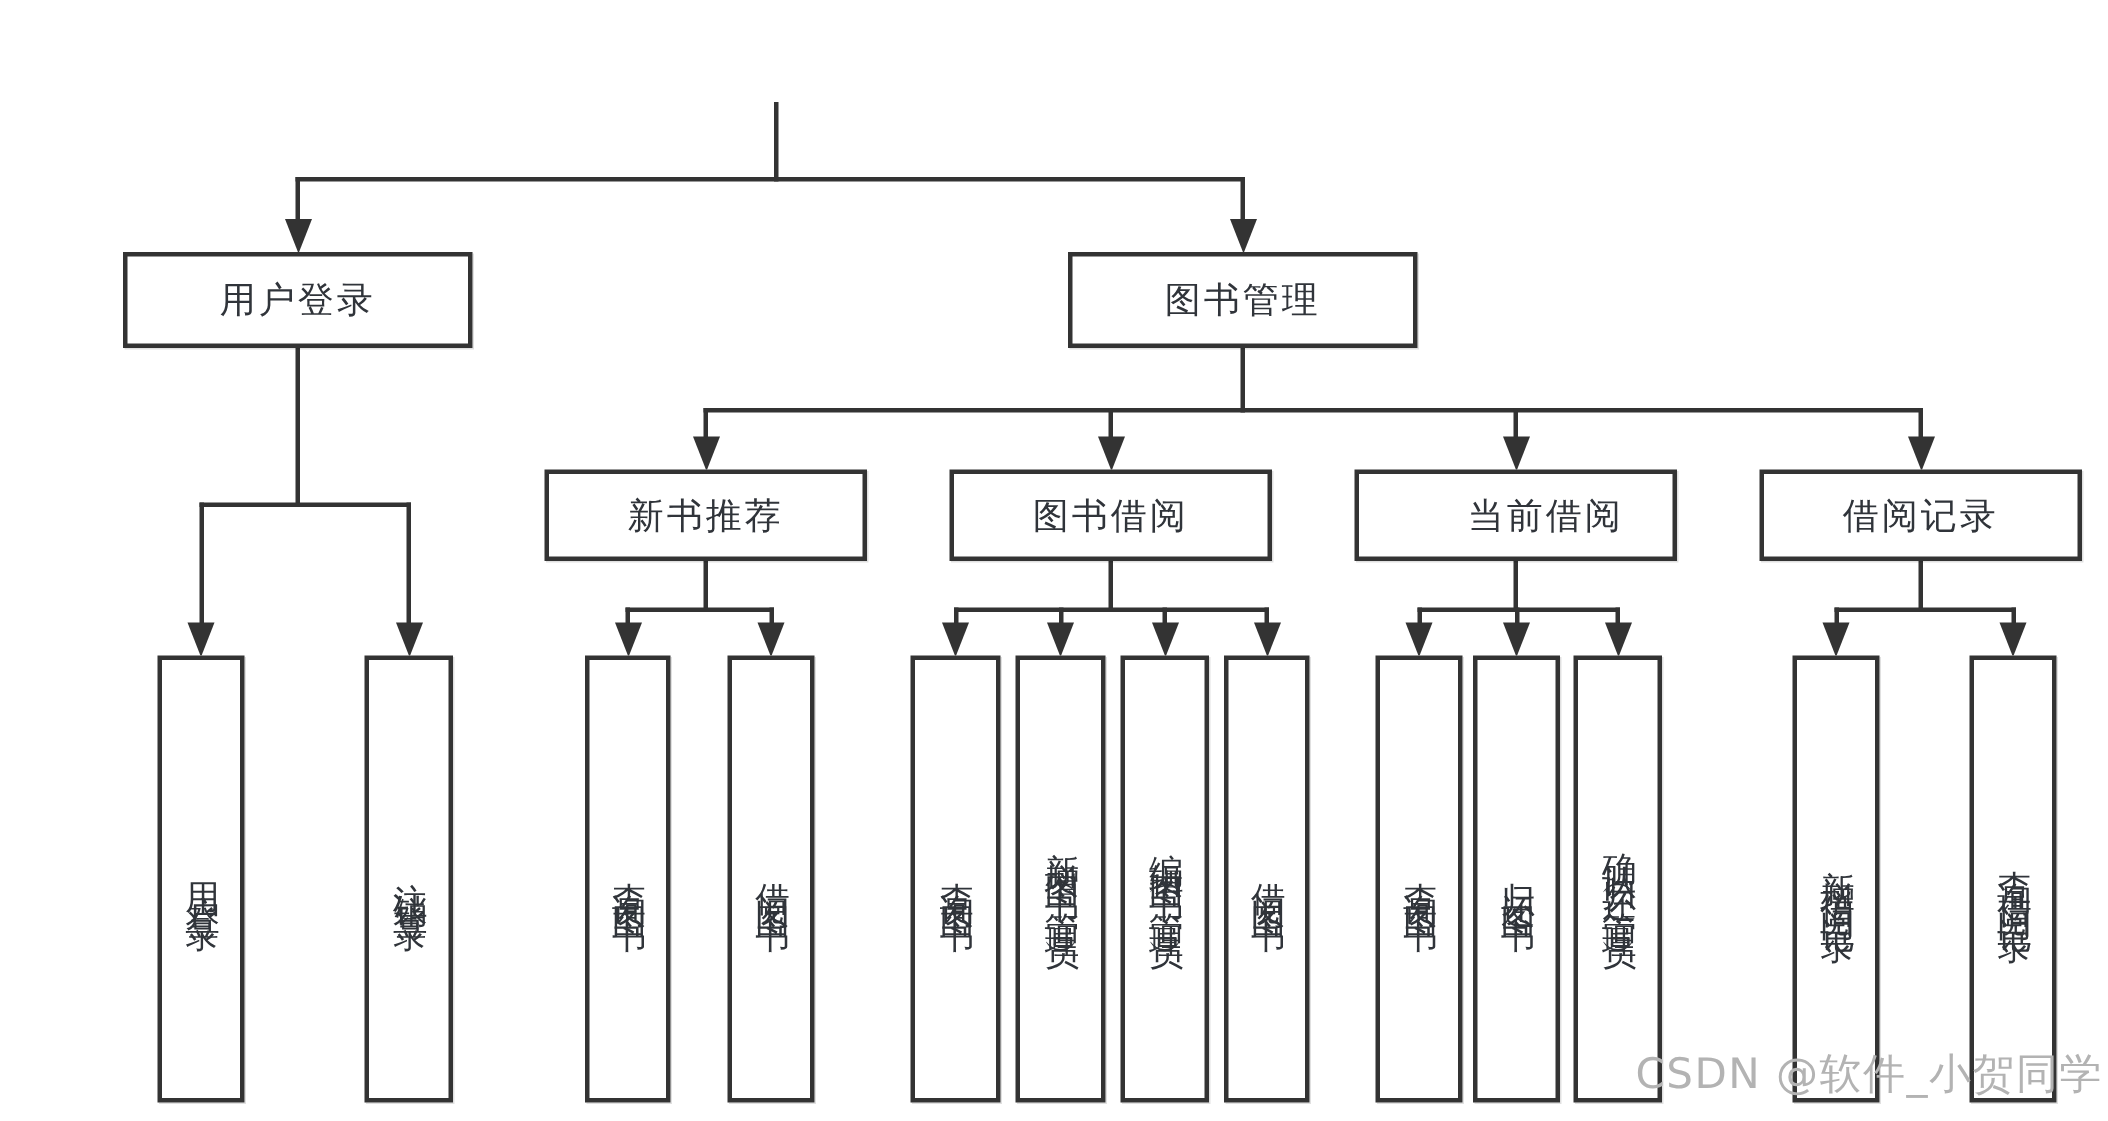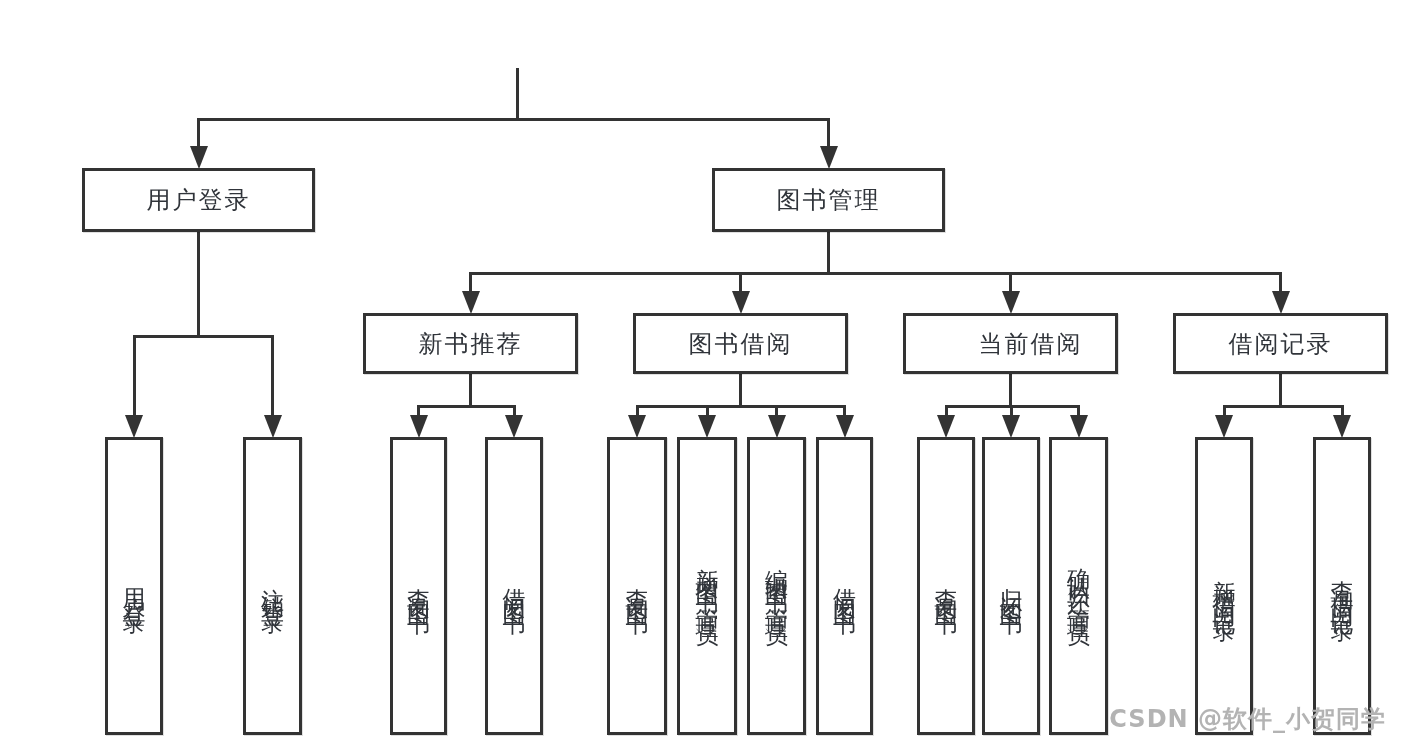--- a/index.html
+++ b/index.html
@@ -31,27 +31,26 @@
   }
   .vline,.hline{position:absolute;background:var(--line,#333);z-index:1;}
   .arrow{
     position:absolute;width:0;height:0;z-index:1;
     border-left:9px solid transparent;
     border-right:9px solid transparent;
     border-top:23px solid var(--line,#333);
   }
   .watermark{
     position:absolute;
-    right:19px;bottom:12px;
-    font-size:24px;
+    right:3px;bottom:12px;
+    font-size:28px;
     color:var(--wm,#b3b3b3);
     letter-spacing:1px;
     z-index:5;
     white-space:nowrap;
-    font-weight:bold;
   }
 </style>
 </head>
 <body>
 
 <div id="stage" style="--line: #333333; --text: #30343a; --wm: #b3b3b3; --bg: #ffffff;">
   <div class="watermark">CSDN @软件_小贺同学</div>
 <div class="vline" style="left: 515.5px; top: 68px; width: 3px; height: 53px;"></div>
     <div class="hline" style="left: 197px; top: 118px; width: 633px; height: 3px;"></div>
     <div class="vline" style="left: 197px; top: 118px; width: 3px; height: 31px;"></div>

